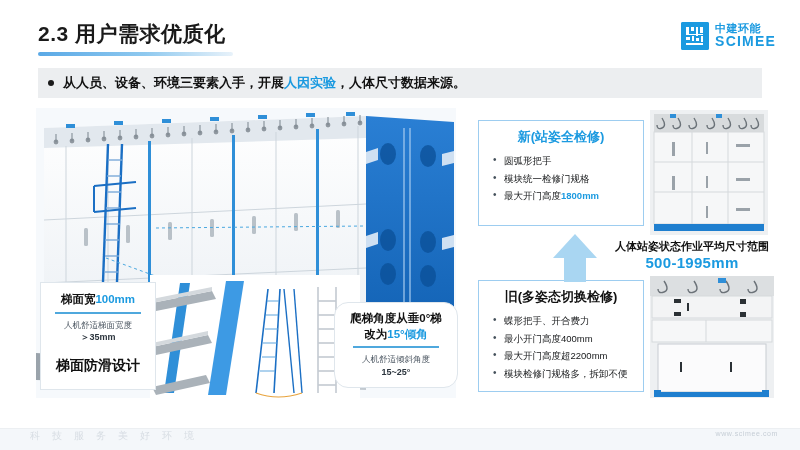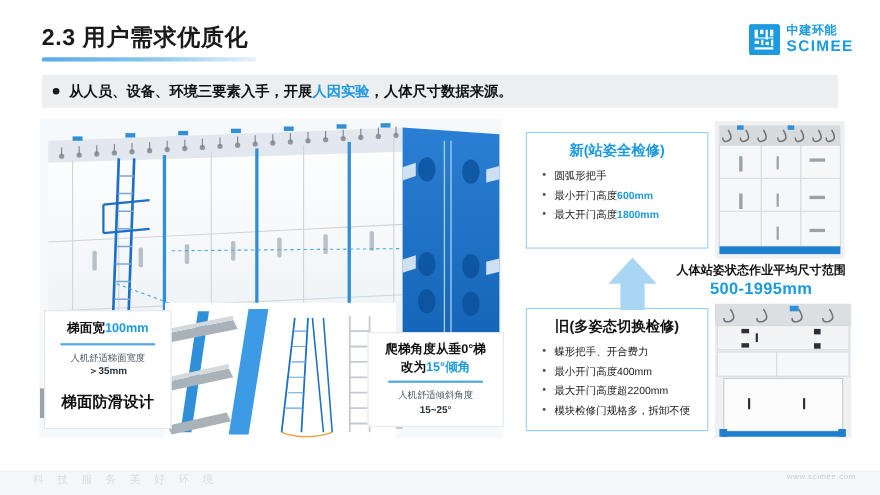--- a/index.html
+++ b/index.html
@@ -65,21 +65,21 @@
   .render svg { display: block; }
 
   
   .card {
     position: absolute;
     background: #ffffff;
     border: 1px solid #dfe6ec;
     text-align: center;
   }
   .card-a { left: 40px; top: 282px; width: 116px; height: 108px; padding-top: 9px; }
-  .card-b { left: 334px; top: 302px; width: 124px; height: 86px; padding-top: 8px; }
+  .card-b { left: 334px; top: 302px; width: 124px; height: 86px; padding-top: 8px; border-radius: 14px; }
 
   .card-h { font-size: 11.5px; font-weight: bold; color: #111; line-height: 1.35; }
   .card-h .hl { color: #1b9ae0; margin-top: 44px; }
   .card-rule { width: 86px; height: 2px; background: #4fa8dd; margin: 4px auto 5px; }
   .card-sub { font-size: 8.5px; color: #4a5560; line-height: 1.5; }
   .card-sub b { font-size: 9px; color: #2b343d; }
   .card-foot { font-size: 14px; font-weight: bold; color: #111; margin-top: 12px; }
 
   
   .infobox {
@@ -402,21 +402,21 @@
     </div>
     <div class="card-rule"></div>
     <div class="card-sub">人机舒适倾斜角度</div>
     <div class="card-sub"><b>15~25°</b></div>
   </div>
 
   <div class="infobox ib-new">
     <div class="ib-title">新(站姿全检修)</div>
     <ul class="ib-list">
       <li><span>圆弧形把手</span><span class="hl"></span></li>
-      <li><span>最小开门高度</span><span class="hl">600mm</span></li>
+      <li><span>模块统一检修门规格</span><span class="hl"></span></li>
       <li><span>最大开门高度</span><span class="hl">1800mm</span></li>
     </ul>
   </div>
 
   <div class="infobox ib-old">
     <div class="ib-title">旧(多姿态切换检修)</div>
     <ul class="ib-list">
       <li><span>蝶形把手、开合费力</span></li>
       <li><span>最小开门高度400mm</span></li>
       <li><span>最大开门高度超2200mm</span></li>

